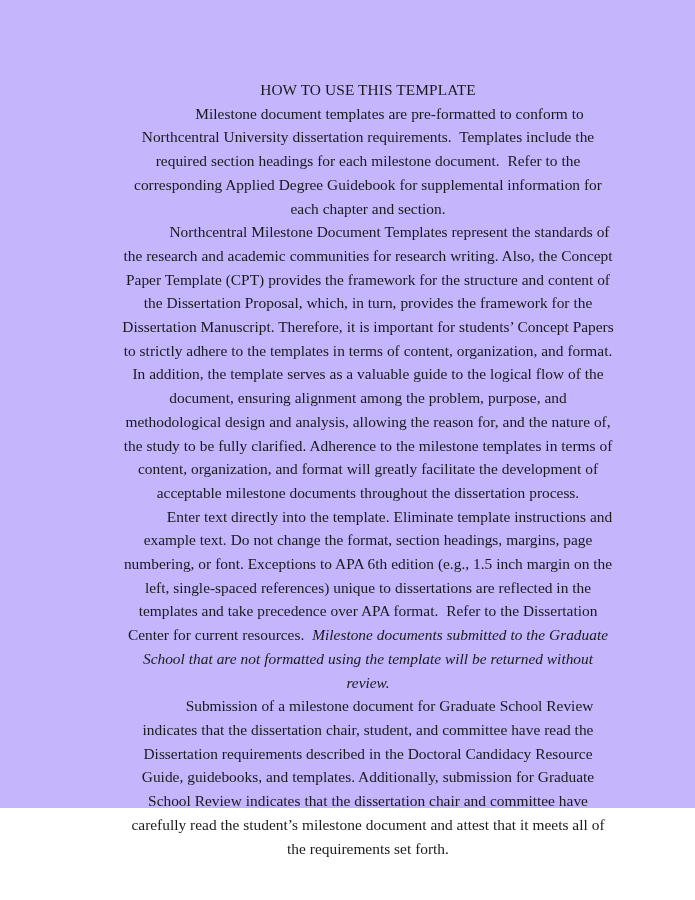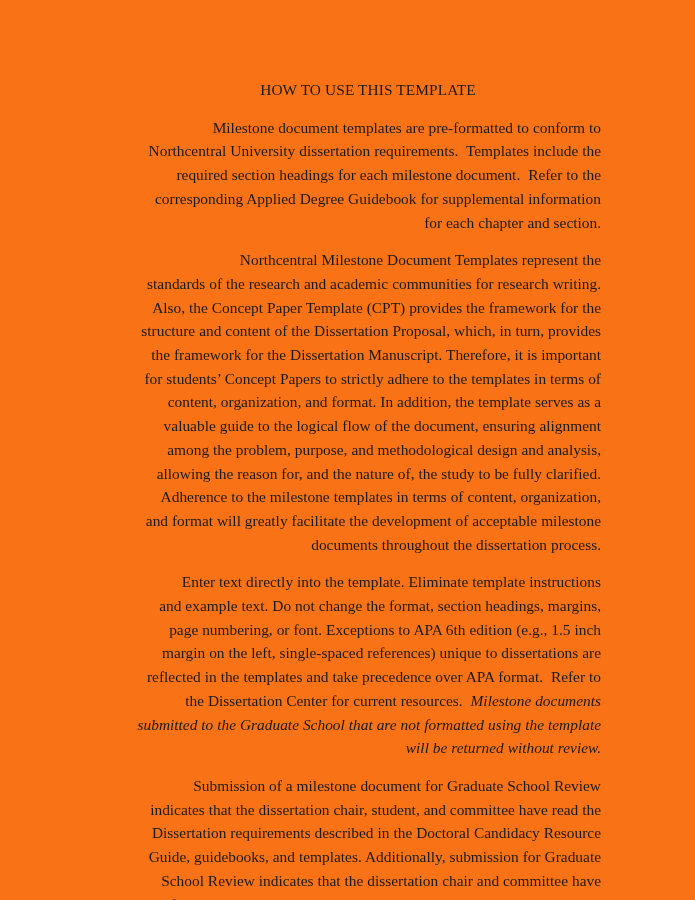--- a/index.html
+++ b/index.html
@@ -15,46 +15,46 @@
     overflow: hidden;
     font-family: "Liberation Serif", "DejaVu Serif", serif;
     color: #1a1a1a;
     -webkit-font-smoothing: antialiased;
   }
   .page {
     position: absolute;
     left: 0;
     top: 0;
     width: 695px;
-    height: 900px;
-    background: #f97316;
+    height: 808px;
+    background: #c4b5fd;
   }
   .text-block {
     position: absolute;
     left: 121px;
     top: 78px;
     width: 494px;
     font-size: 15.4px;
     line-height: 23.7px;
     text-align: left;
   }
   .doc-title {
     text-align: center;
     font-size: 15.4px;
     line-height: 23.7px;
     font-weight: normal;
     margin: 0 0 0 0;
     letter-spacing: 0.1px;
   }
   p.para {
-    margin: 14px;
+    margin: 0;
     text-indent: 43px;
     font-size: 15.4px;
     line-height: 23.7px;
-    text-align: right;
+    text-align: center;
     white-space: pre-wrap;
     word-spacing: 0.1px;
   }
   .italic-run {
     font-style: italic;
   }
 </style>
 </head>
 <body>
 

